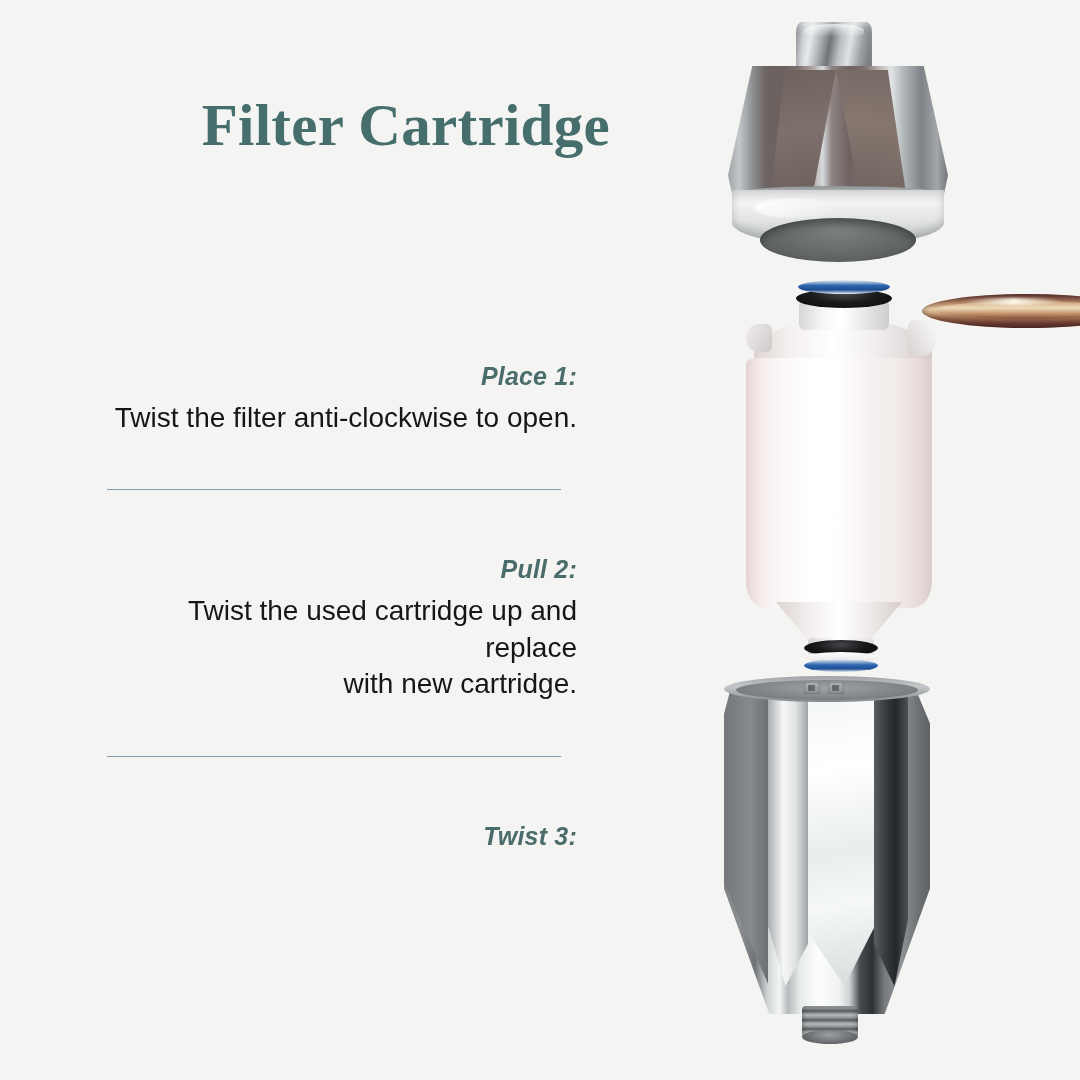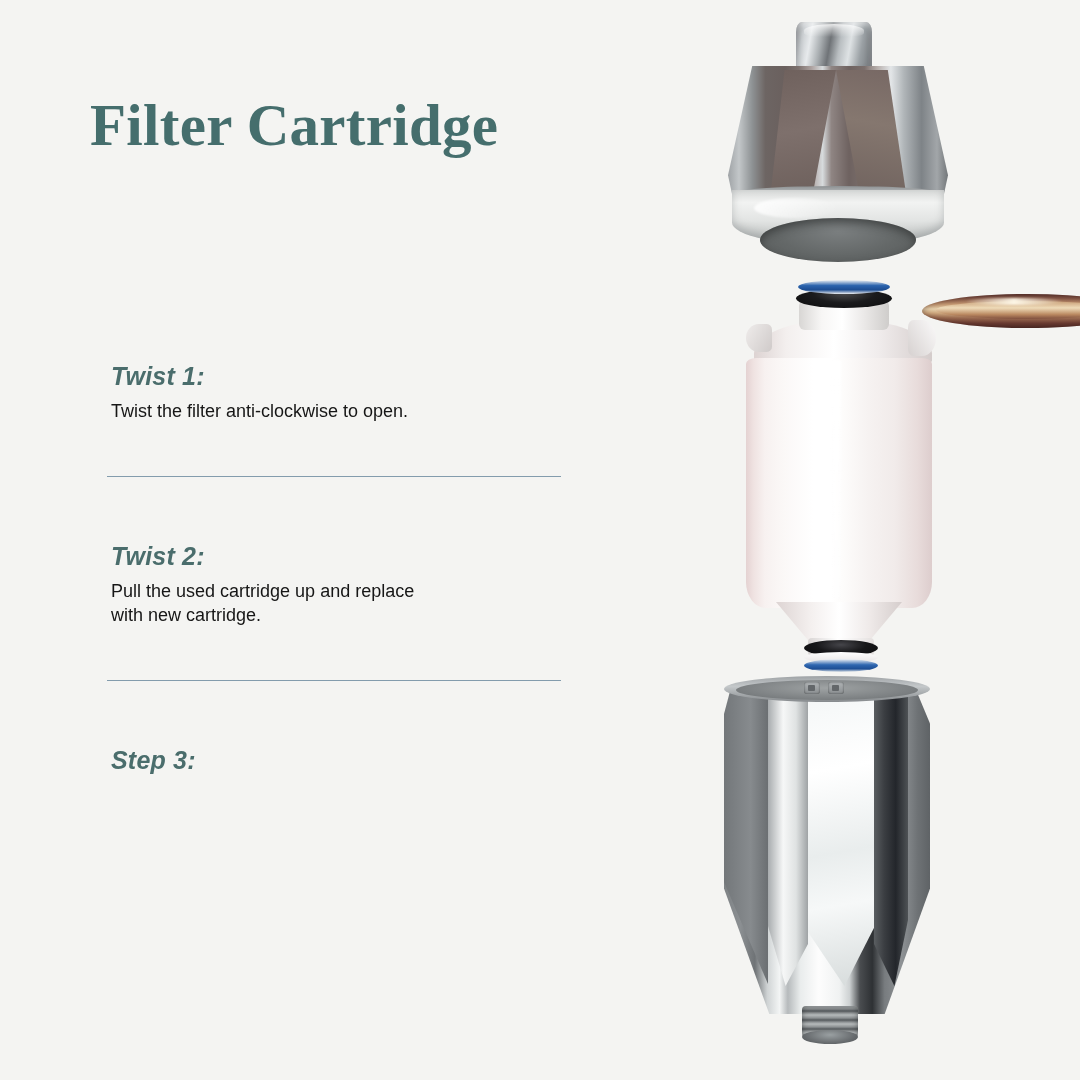--- a/index.html
+++ b/index.html
@@ -13,20 +13,21 @@
     font-family: "Liberation Sans", sans-serif;
     overflow: hidden;
     position: relative;
   }
 
   .canvas {
     position: relative;
     width: 1048px;
     height: 1080px;
     background: #f4f4f2;
+    text-align: right;
   }
 
   
   .left-col {
     position: absolute;
     left: 0;
     top: 0;
     width: 640px;
     height: 1080px;
   }
@@ -75,21 +76,21 @@
     font-weight: bold;
     font-style: italic;
     font-size: 25px;
     color: #4a6d6c;
     letter-spacing: 0.2px;
     margin: 0 0 9px 4px;
   }
   .step-body {
     font-family: "Liberation Sans", sans-serif;
     font-weight: normal;
-    font-size: 18px;
+    font-size: 28px;
     line-height: 1.30;
     color: #161616;
     margin: 0 0 0 4px;
     white-space: pre-line;
   }
 
   .divider {
     height: 1px;
     background: #5d7f95;
     opacity: 0.75;
@@ -464,40 +465,40 @@
 
   <div class="left-col">
 
     <div class="title-block">
       <div class="title-line1">Filter Cartridge</div>
     </div>
 
     <div class="steps">
 
       <div class="step">
-        <div class="step-head">Twist 1:</div>
+        <div class="step-head">Place 1:</div>
         <div class="step-body">Twist the filter anti-clockwise to open.</div>
       </div>
 
       <div class="gap-a"></div>
       <div class="divider"></div>
       <div class="gap-b"></div>
 
       <div class="step">
-        <div class="step-head">Twist 2:</div>
-        <div class="step-body">Pull the used cartridge up and replace
+        <div class="step-head">Pull 2:</div>
+        <div class="step-body">Twist the used cartridge up and replace
 with new cartridge.</div>
       </div>
 
       <div class="gap-a"></div>
       <div class="divider"></div>
       <div class="gap-b"></div>
 
       <div class="step">
-        <div class="step-head">Step 3:</div>
+        <div class="step-head">Twist 3:</div>
       </div>
 
     </div>
   </div>
 
   <div class="product-col">
 
     <div class="part-cap">
       <div class="cap-nut"></div>
       <div class="cap-body"></div>

